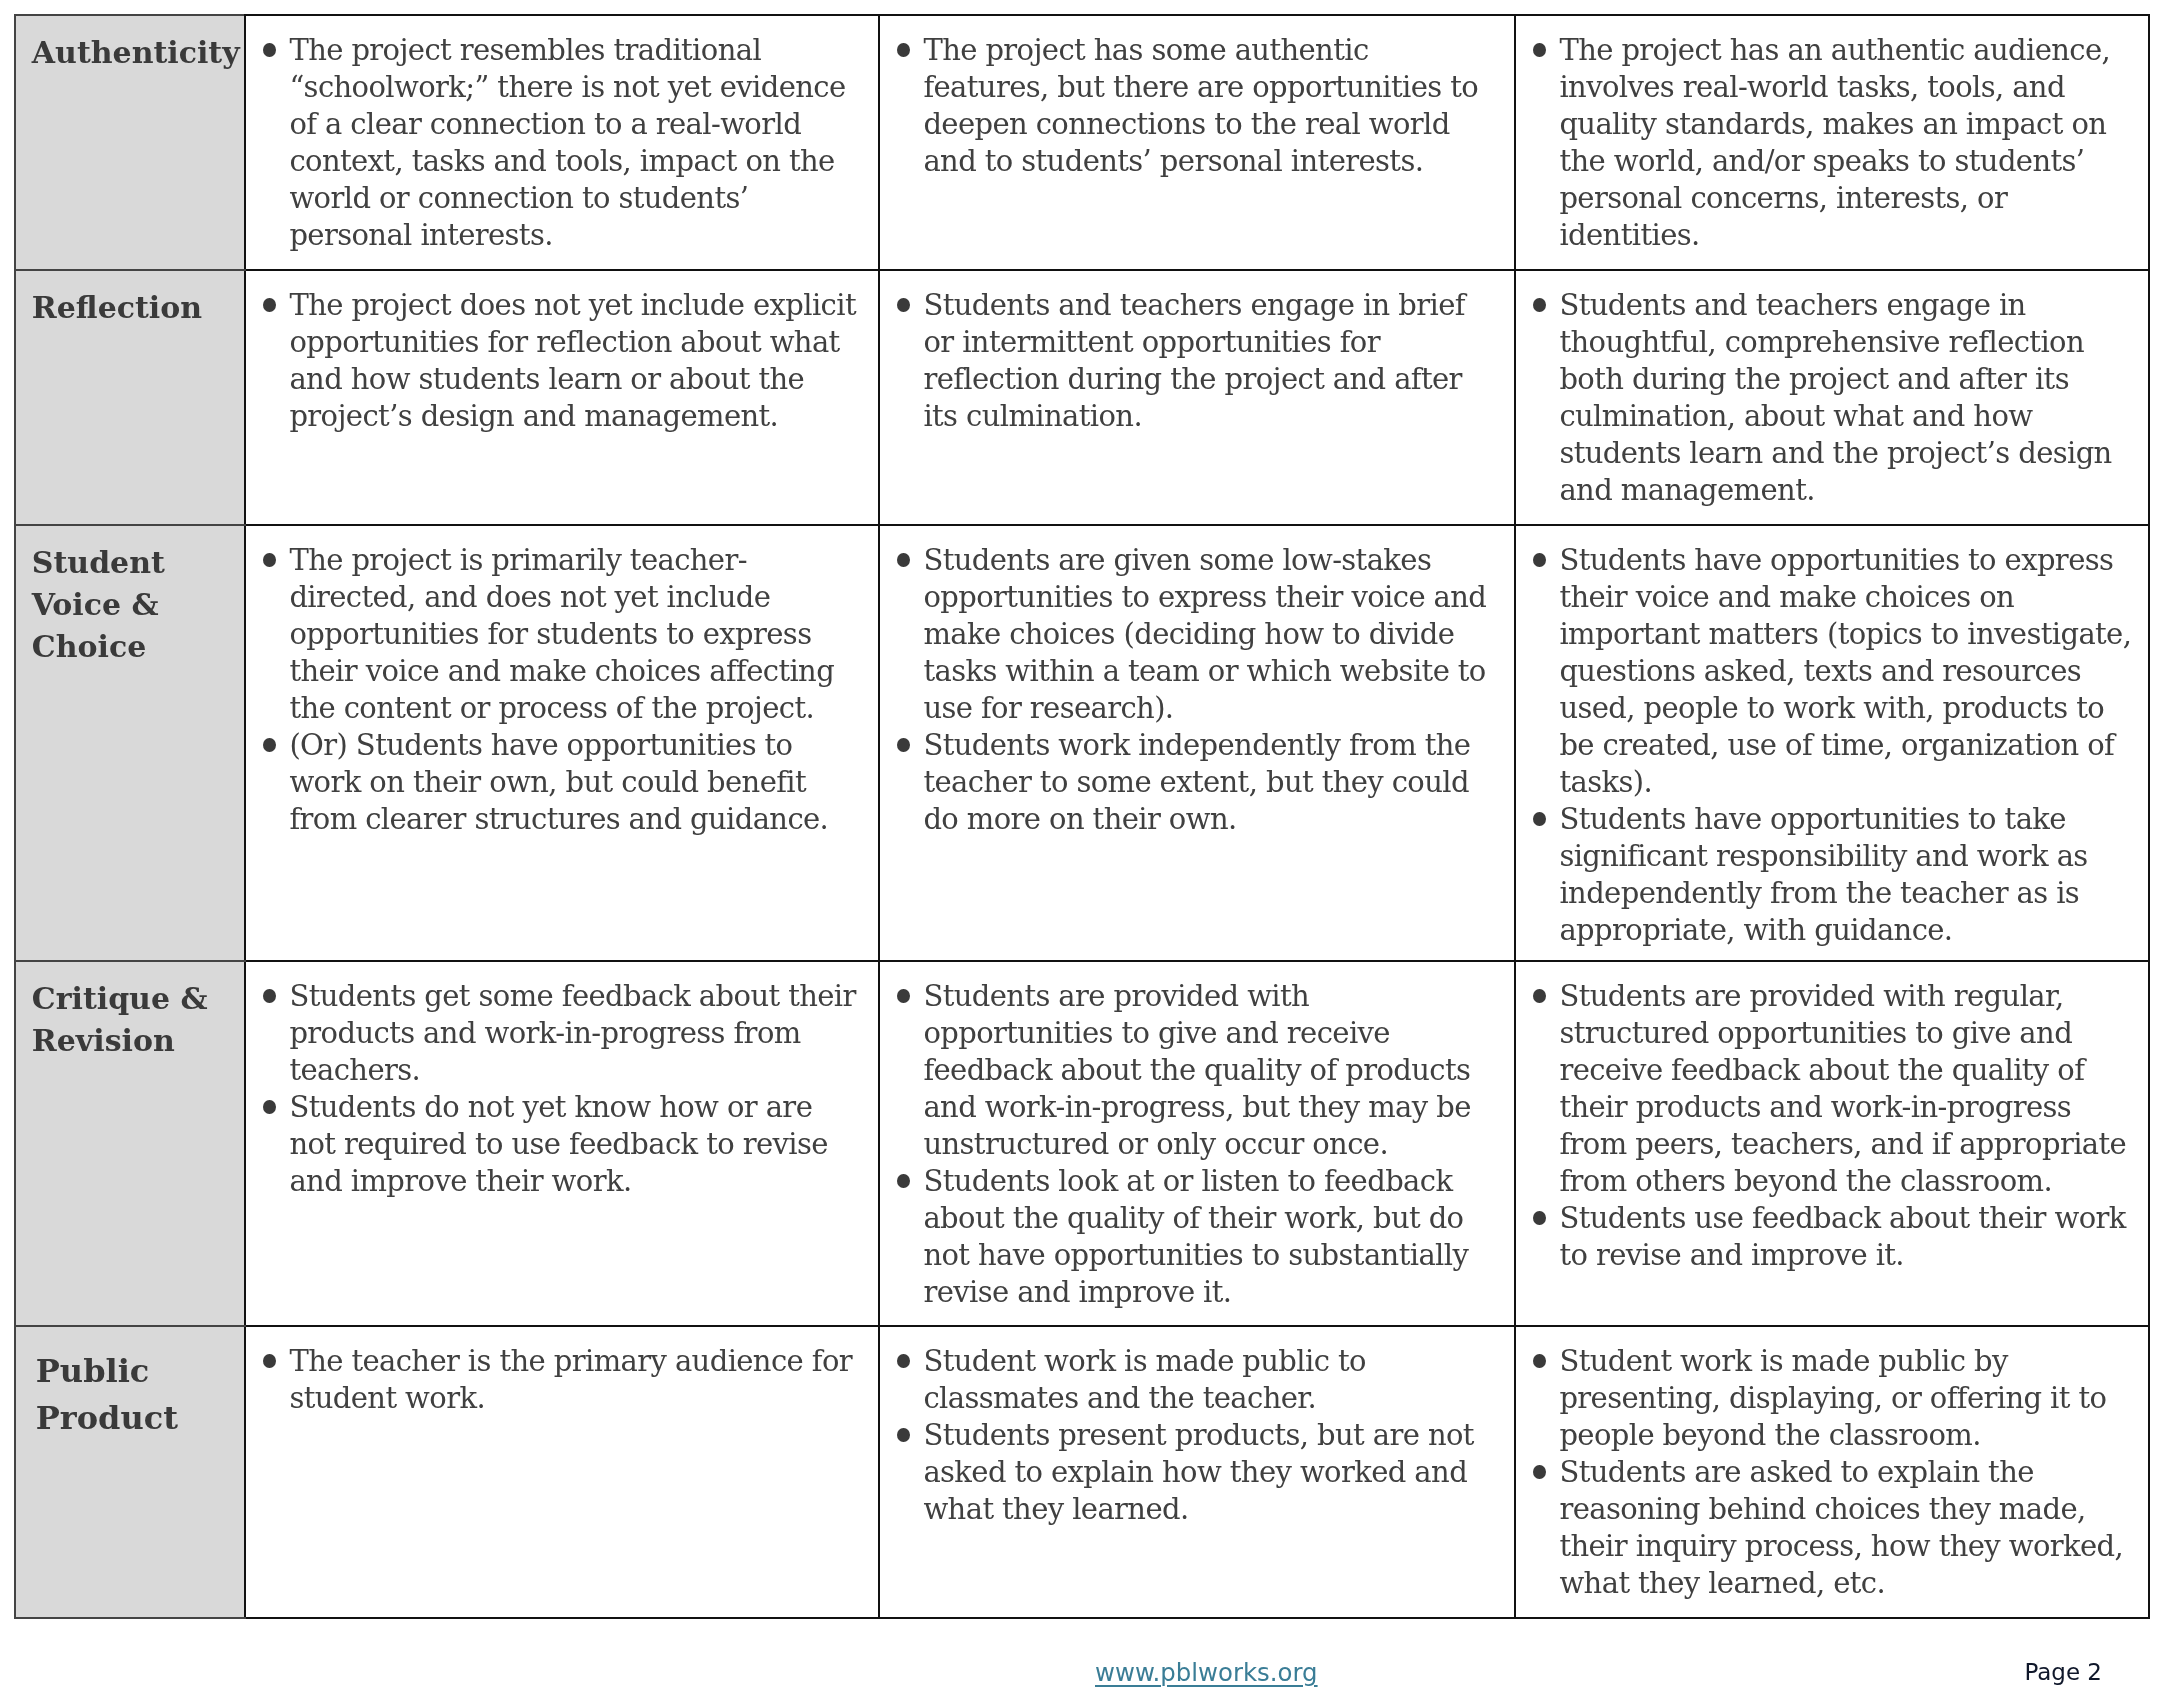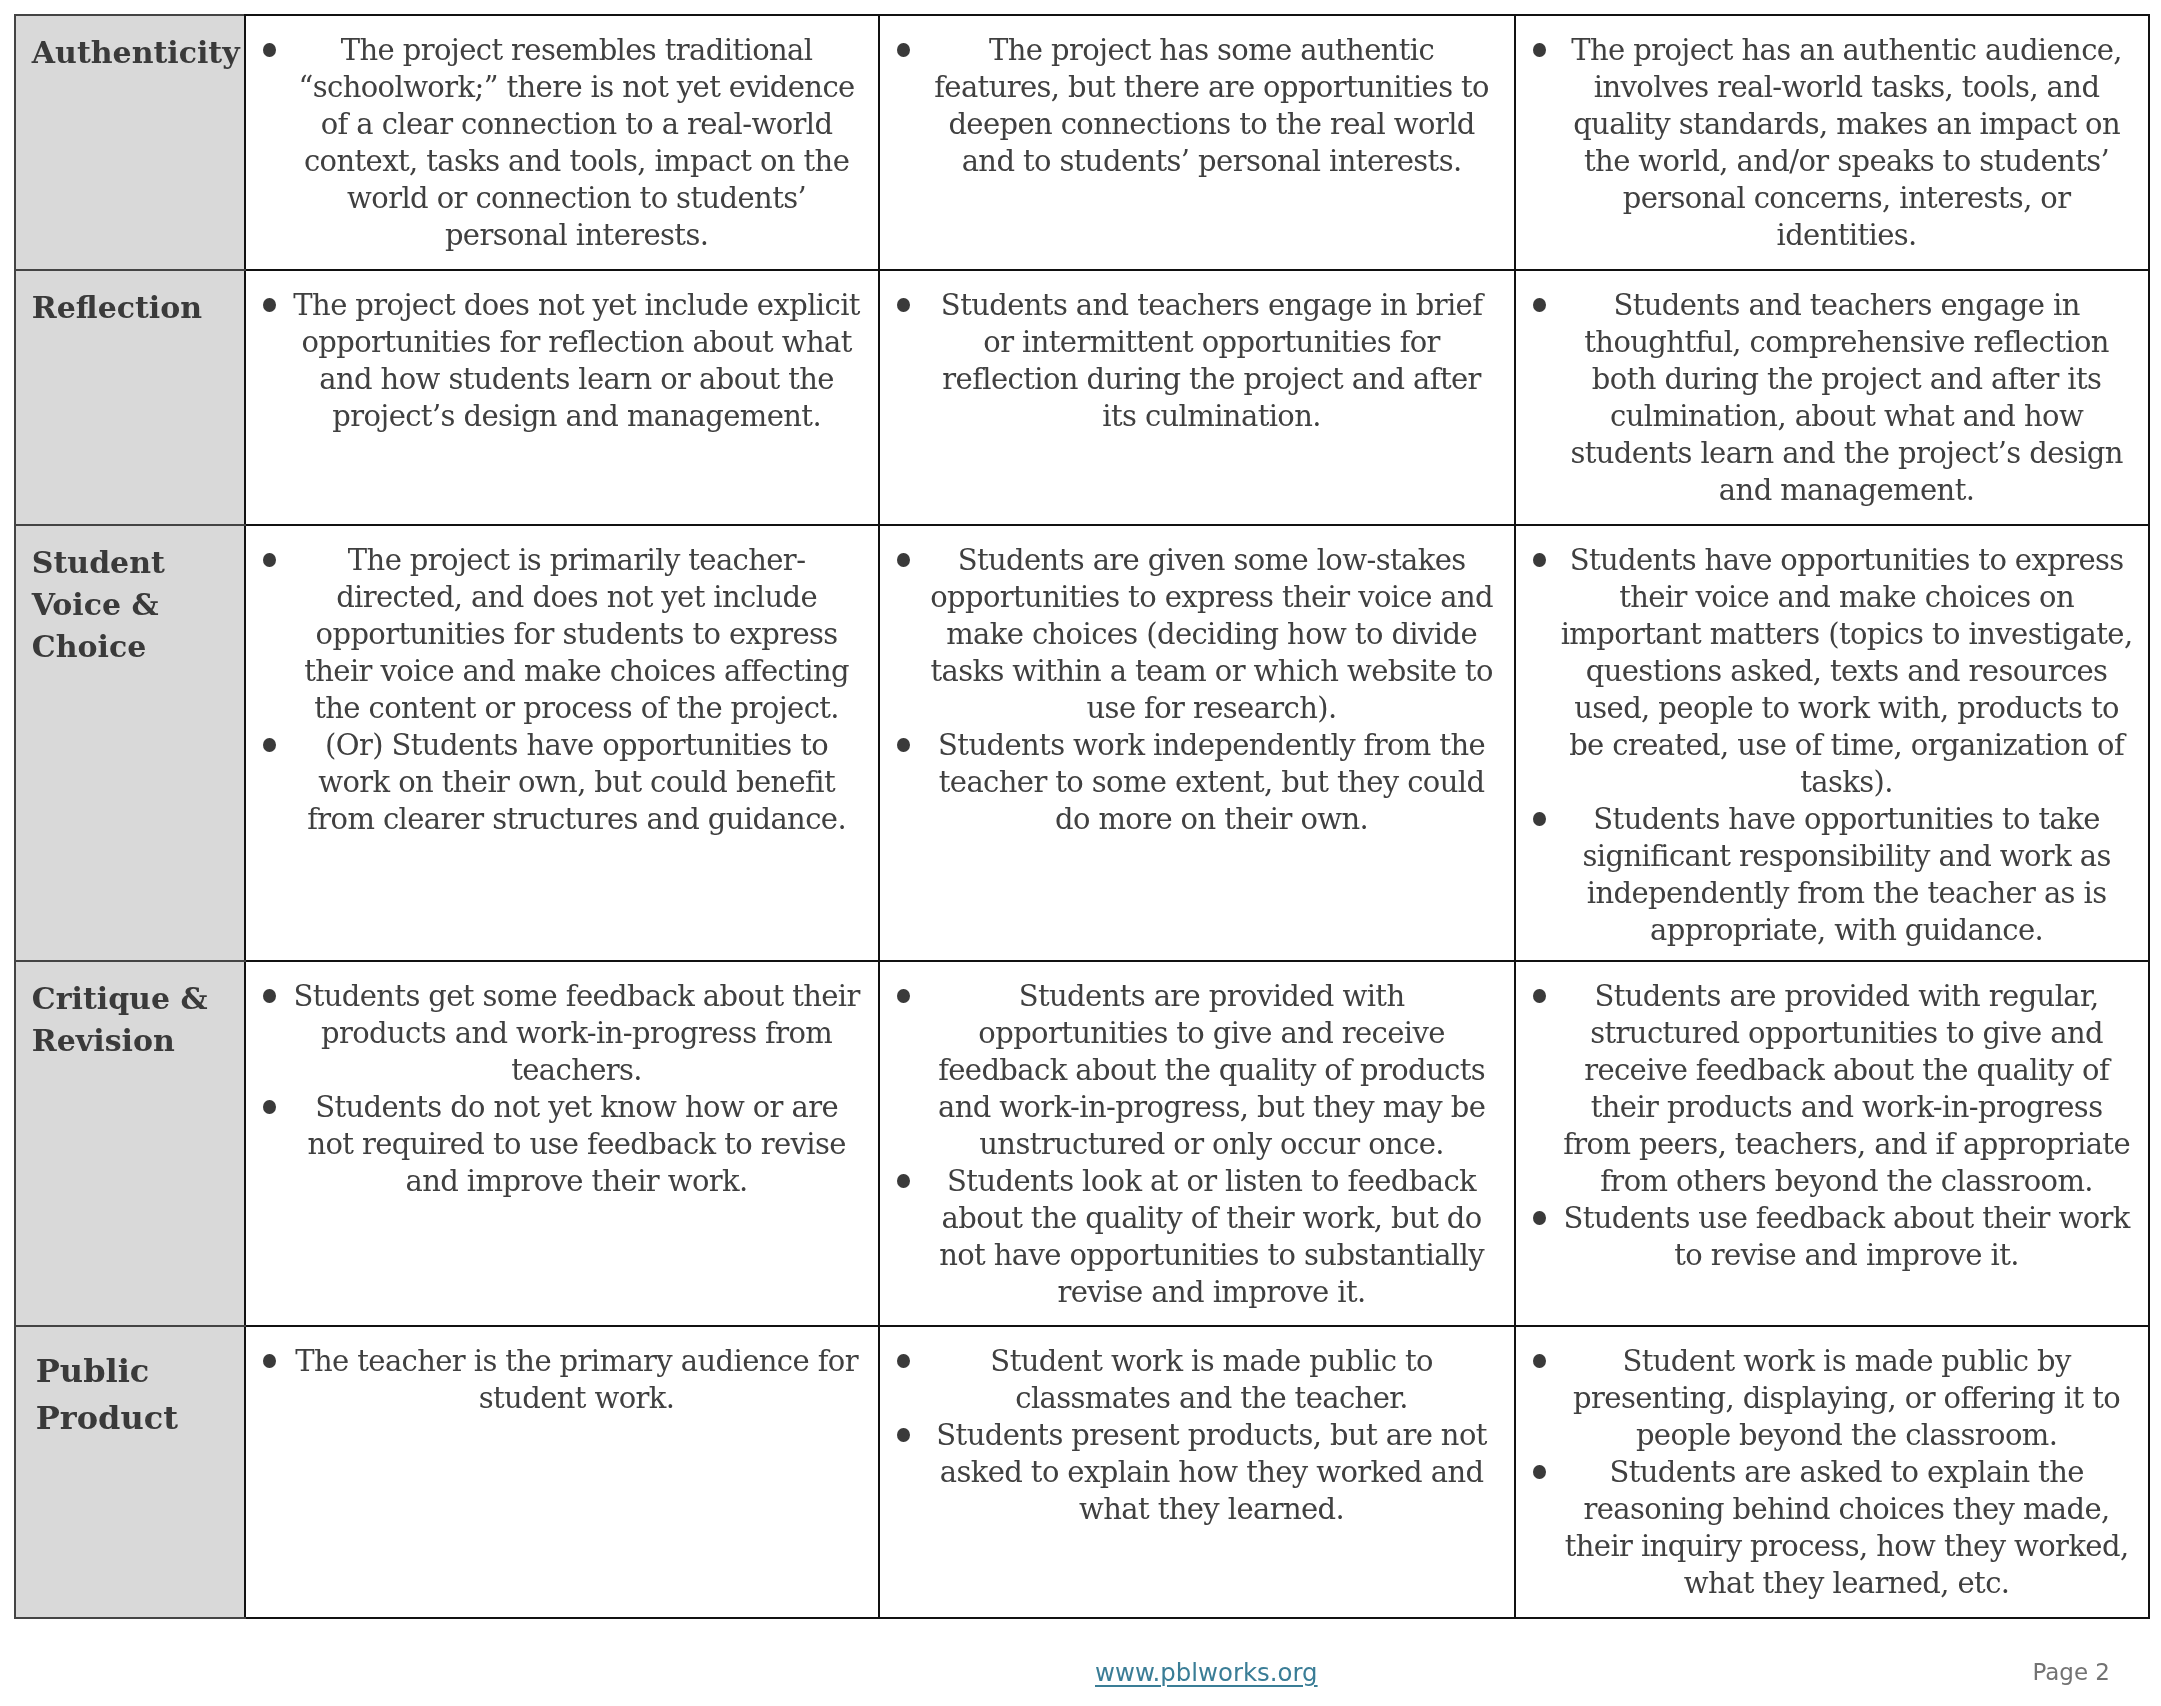--- a/index.html
+++ b/index.html
@@ -43,21 +43,20 @@
     color: #3a3a3a;
   }
   .hdr-text.big {
     font-size: 32px;
     line-height: 47px;
     padding-top: 21px;
     padding-left: 20px;
   }
   .cell-inner {
     padding: 16px 14px 0 16px;
-    text-align: center;
   }
   ul.bullets {
     list-style: none;
     margin: 0;
     padding: 0;
   }
   ul.bullets li {
     position: relative;
     padding-left: 27.6px;
     font-size: 29px;
@@ -95,23 +94,23 @@
     left: 1095px;
     top: 0;
     color: #3a7d96;
     text-decoration: underline;
     text-decoration-thickness: 2.1px;
     text-underline-offset: 4.2px;
     cursor: pointer;
   }
   .footer .page {
     position: absolute;
-    right: 51px;
+    right: 59px;
     top: 0;
-    color: #737373;
+    color: #0f172a;
     font-size: 23px;
   }
 </style>
 </head>
 <body>
 
 <table class="rubric">
   <colgroup>
     <col style="width:230px">
     <col style="width:634px">

